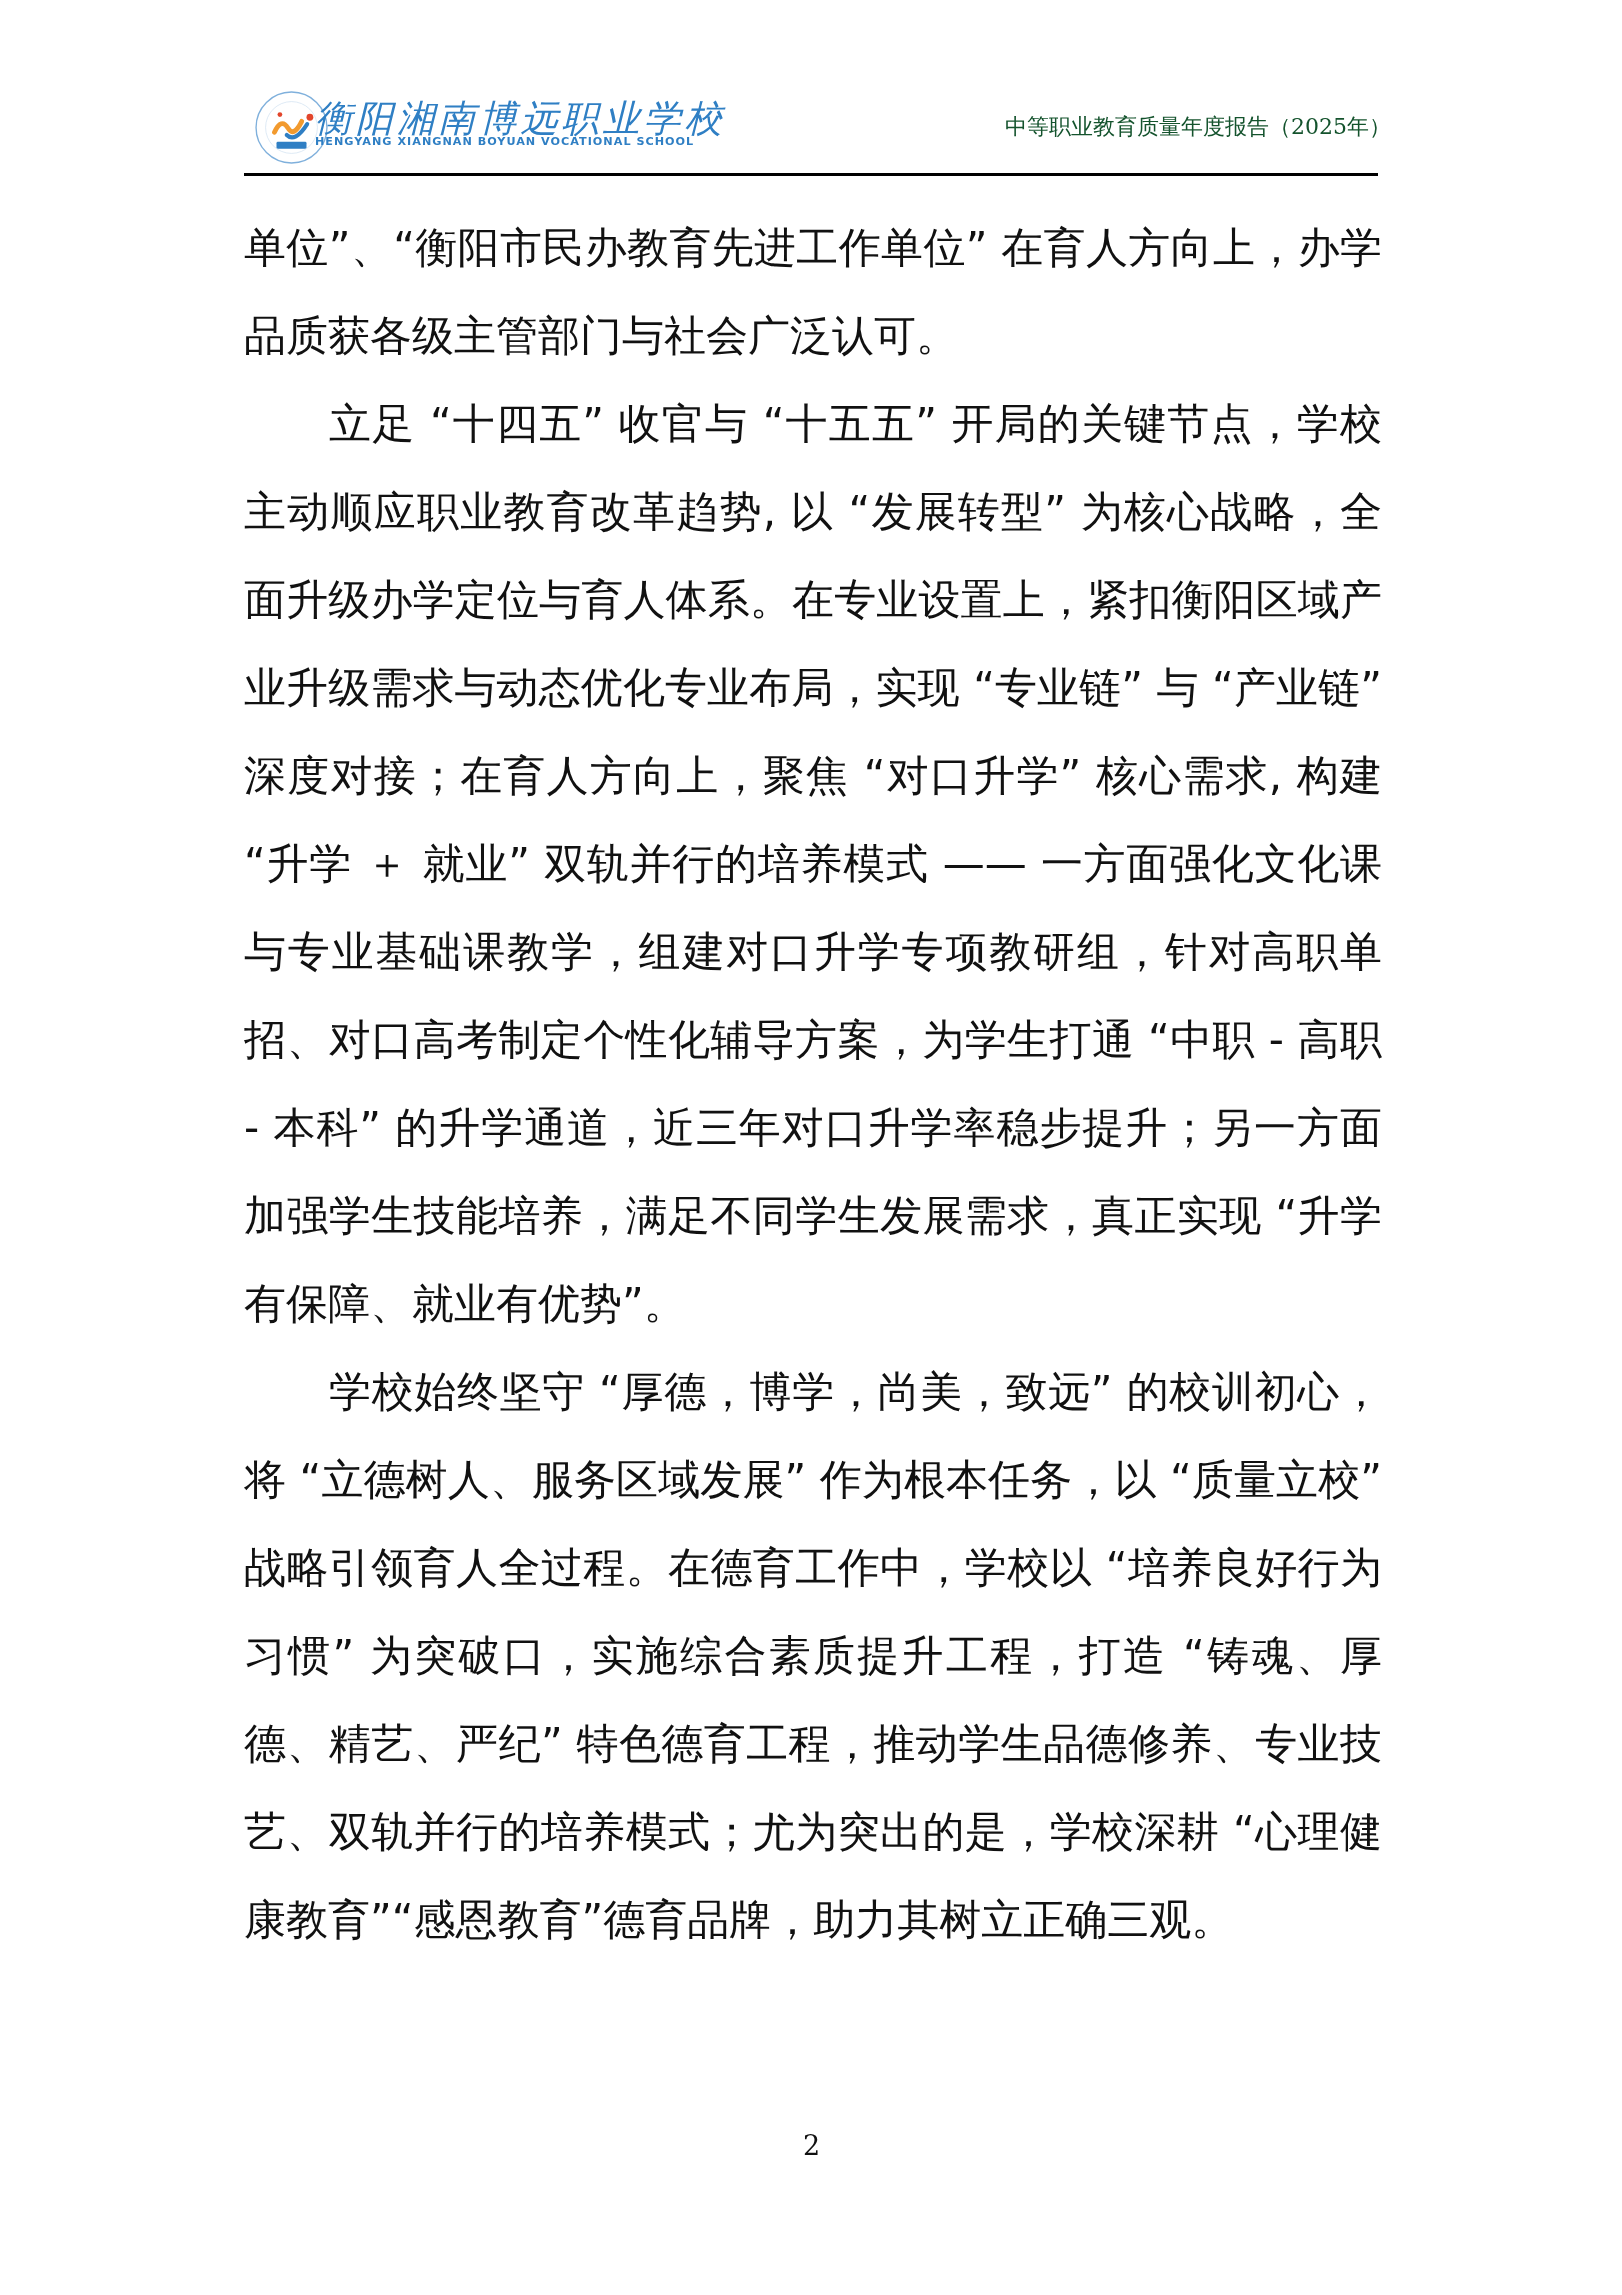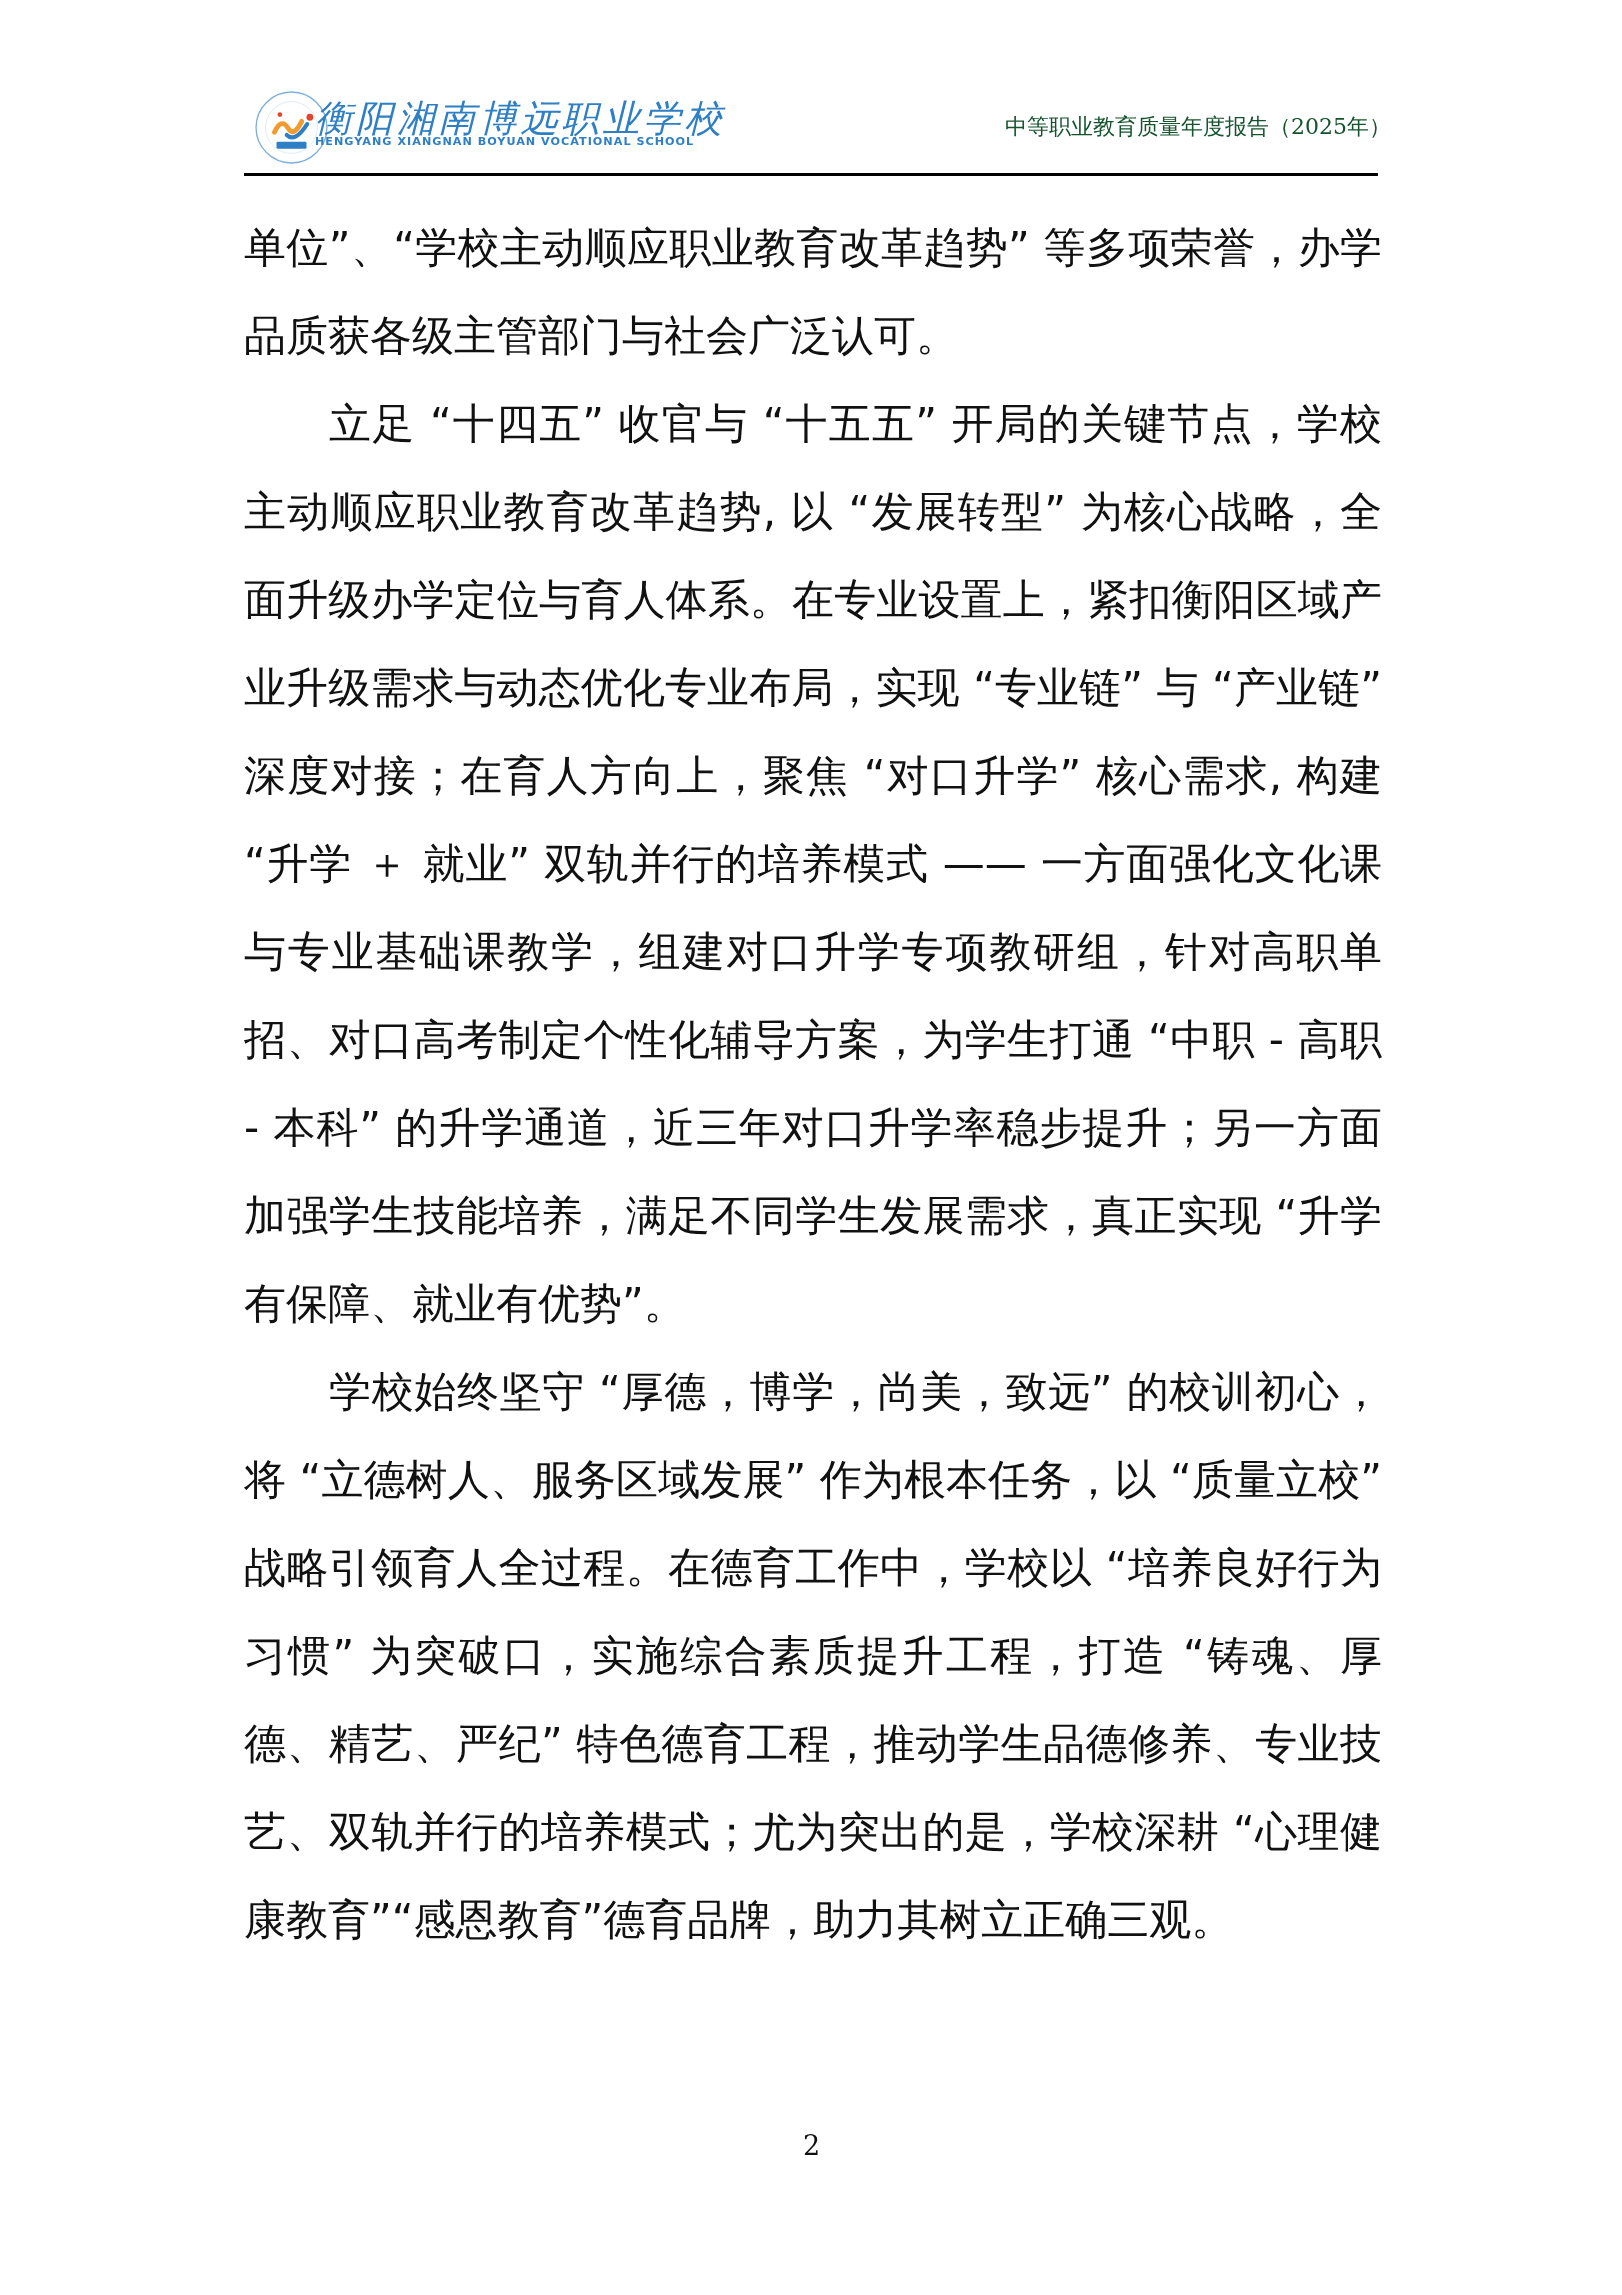--- a/index.html
+++ b/index.html
@@ -29,19 +29,19 @@
     <rect x="33" y="76" width="44" height="10" rx="2" fill="#2f7fc4"></rect>
   </svg>
   <div class="logo-name">衡阳湘南博远职业学校</div>
   <div class="logo-en">HENGYANG XIANGNAN BOYUAN VOCATIONAL SCHOOL</div>
   <div class="report-title">中等职业教育质量年度报告（2025年）</div>
 </div>
 
 <div class="rule"></div>
 
 <div class="content">
-  <p>单位”、“学校主动顺应职业教育改革趋势” 等多项荣誉，办学品质获各级主管部门与社会广泛认可。</p>
+  <p>单位”、“衡阳市民办教育先进工作单位” 在育人方向上，办学品质获各级主管部门与社会广泛认可。</p>
   <p class="indent">立足 “十四五” 收官与 “十五五” 开局的关键节点，学校主动顺应职业教育改革趋势, 以 “发展转型” 为核心战略，全面升级办学定位与育人体系。在专业设置上，紧扣衡阳区域产业升级需求与动态优化专业布局，实现 “专业链” 与 “产业链” 深度对接；在育人方向上，聚焦 “对口升学” 核心需求, 构建 “升学 ＋ 就业” 双轨并行的培养模式 —— 一方面强化文化课与专业基础课教学，组建对口升学专项教研组，针对高职单招、对口高考制定个性化辅导方案，为学生打通 “中职 - 高职 - 本科” 的升学通道，近三年对口升学率稳步提升；另一方面加强学生技能培养，满足不同学生发展需求，真正实现 “升学有保障、就业有优势”。</p>
   <p class="indent">学校始终坚守 “厚德，博学，尚美，致远” 的校训初心，将 “立德树人、服务区域发展” 作为根本任务，以 “质量立校” 战略引领育人全过程。在德育工作中，学校以 “培养良好行为习惯” 为突破口，实施综合素质提升工程，打造 “铸魂、厚德、精艺、严纪” 特色德育工程，推动学生品德修养、专业技艺、双轨并行的培养模式；尤为突出的是，学校深耕 “心理健康教育”“感恩教育”德育品牌，助力其树立正确三观。</p>
 </div>
 
 <div class="page-num">2</div>
 
 
 </body></html>

